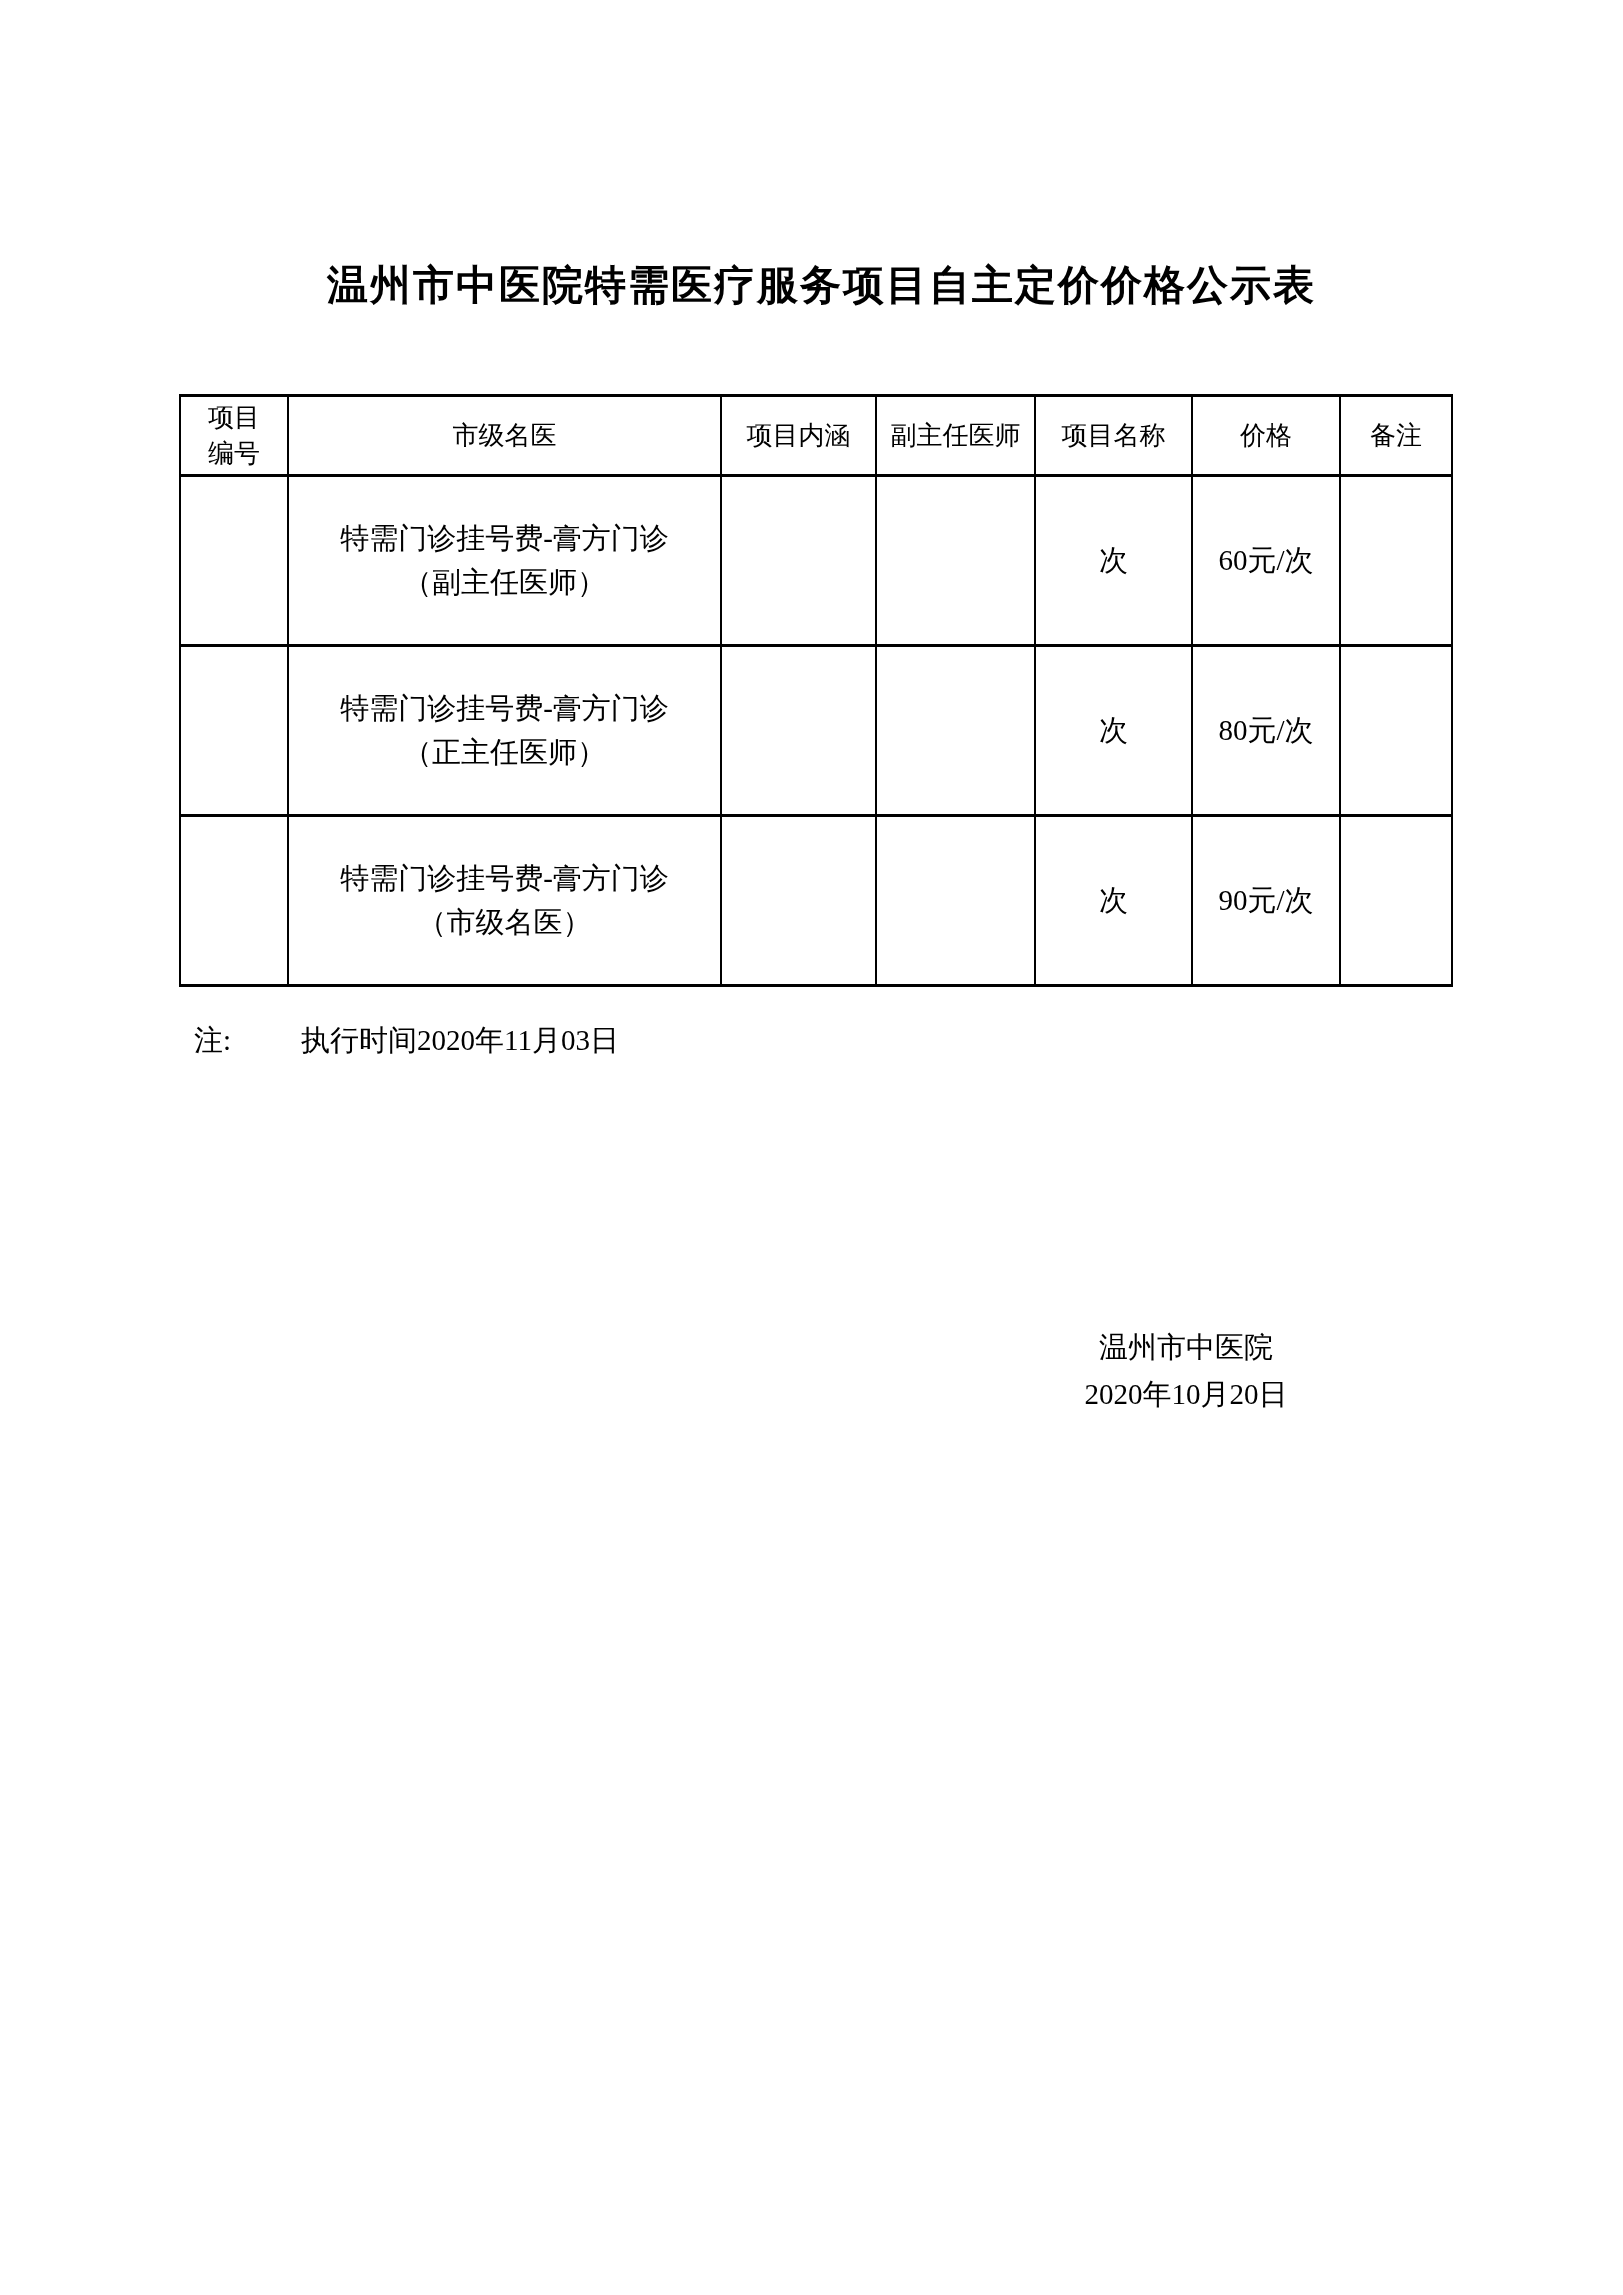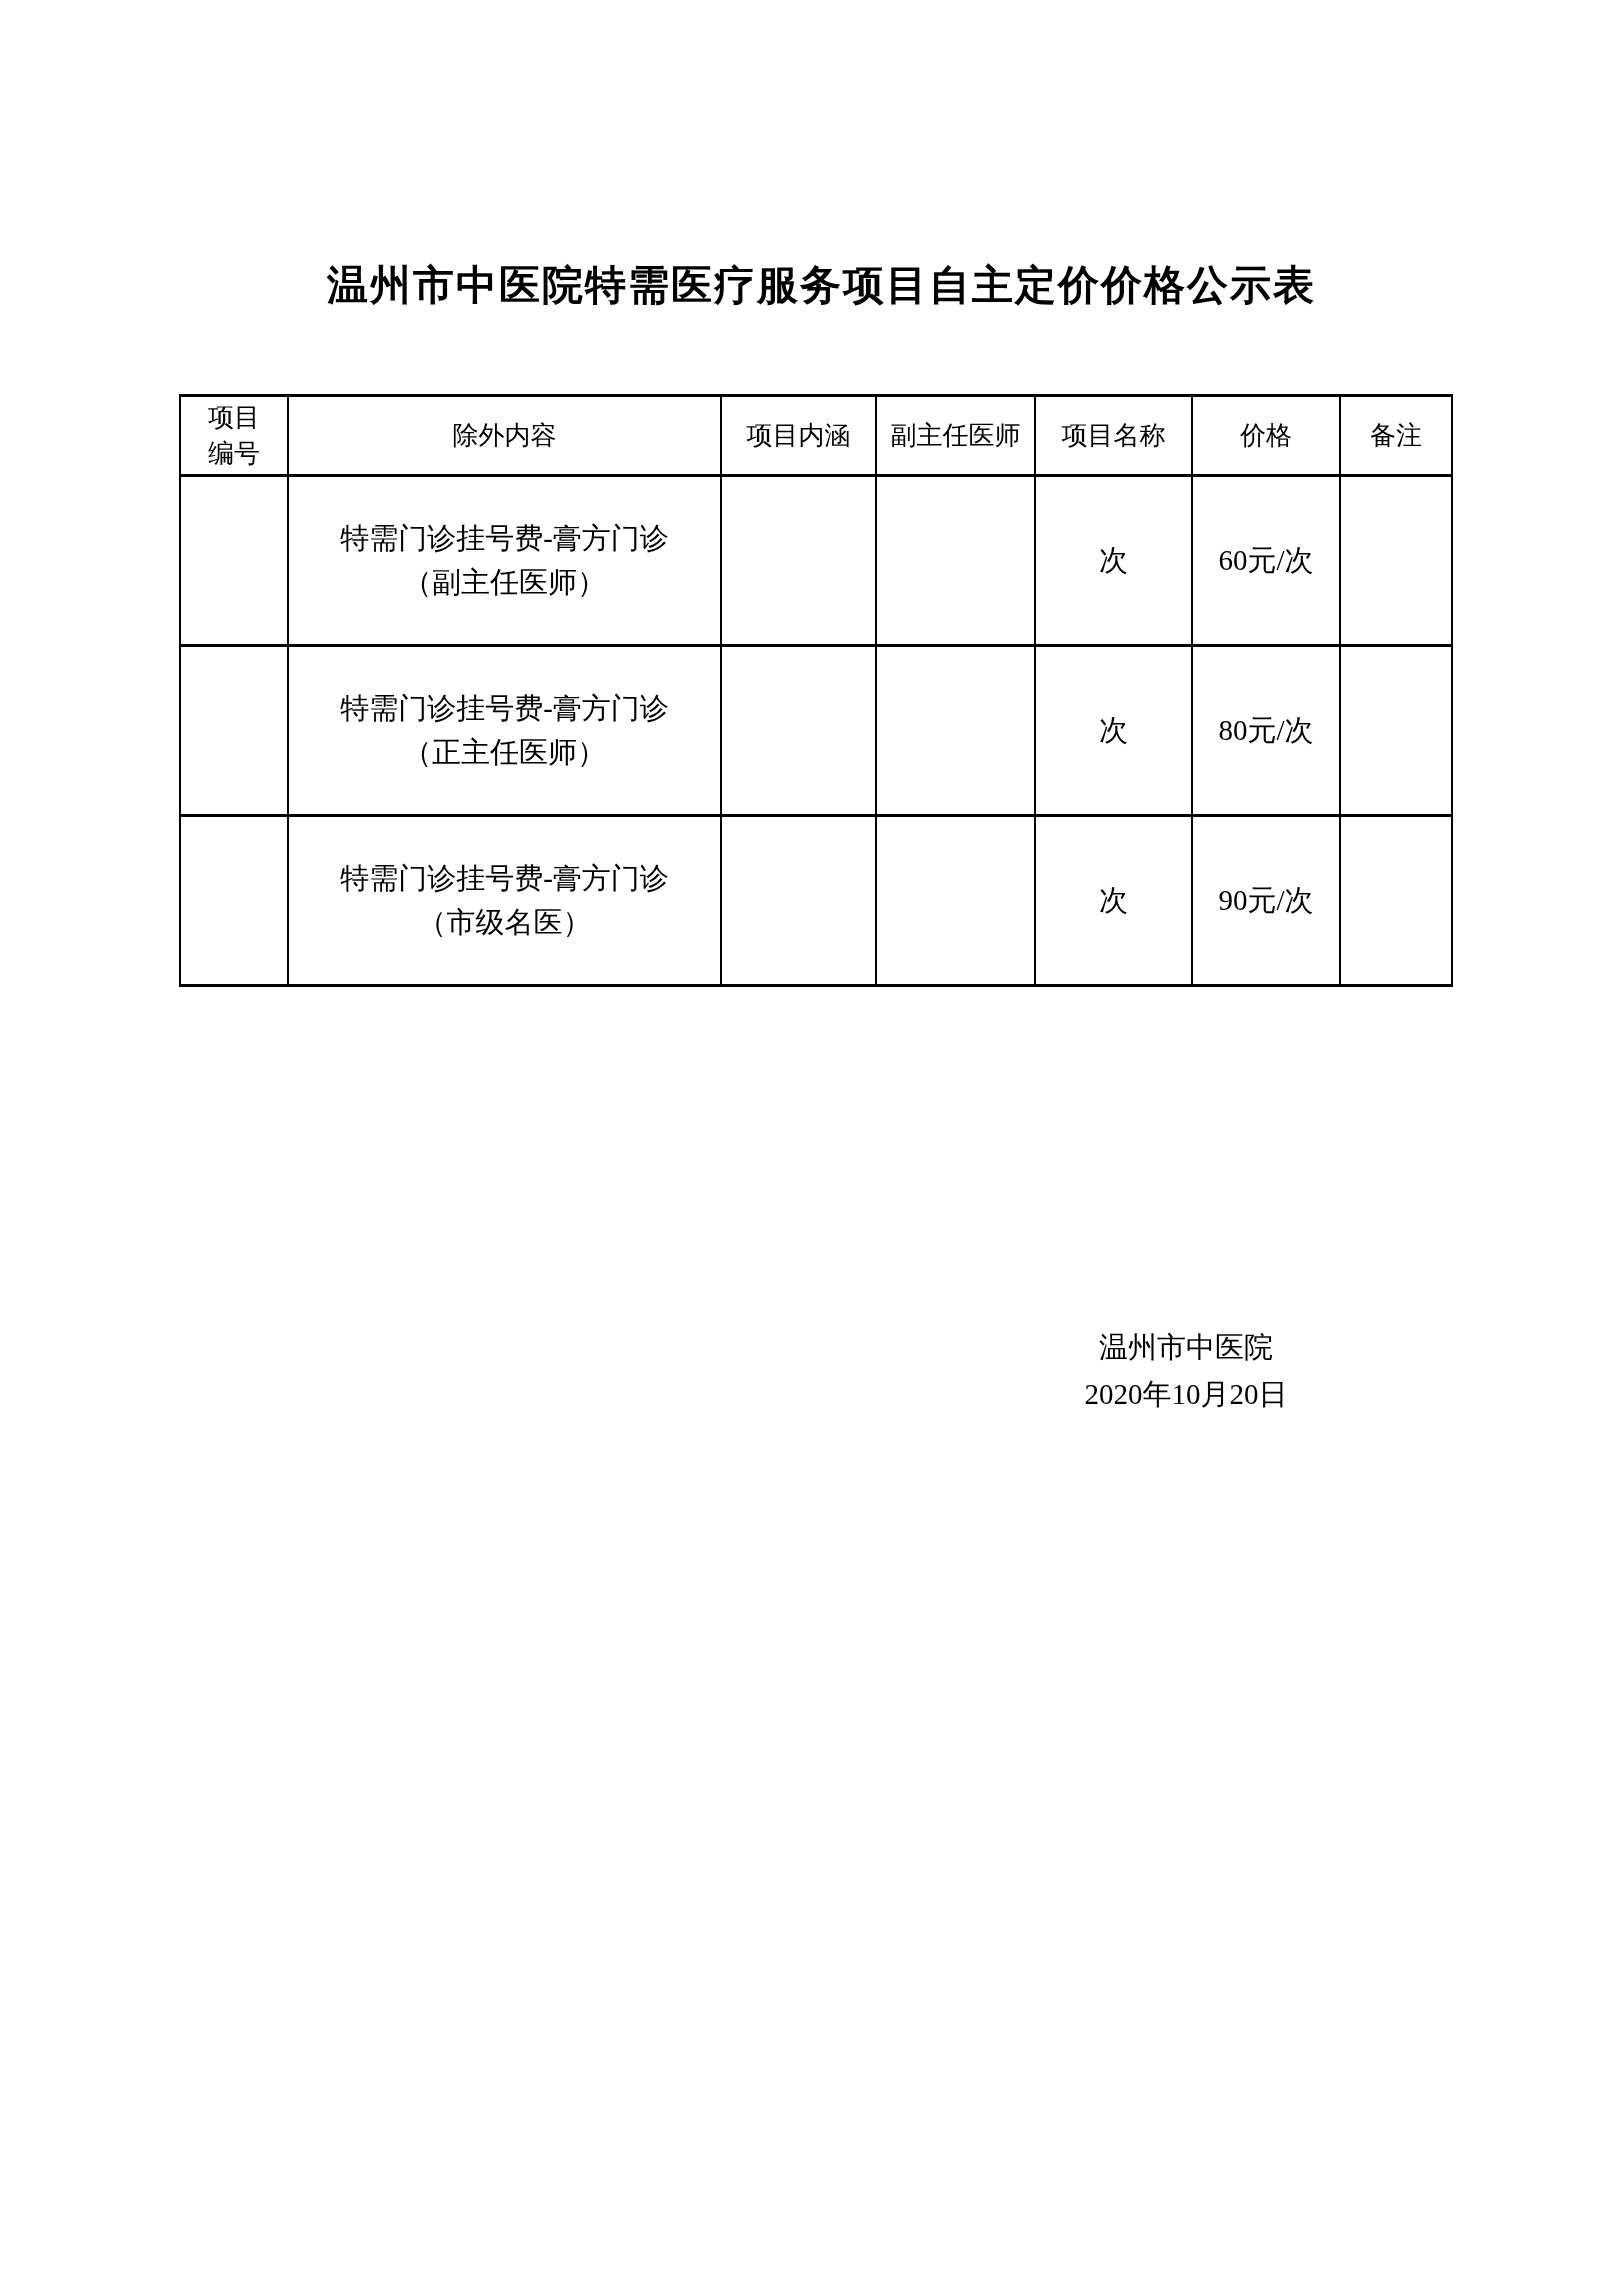--- a/index.html
+++ b/index.html
@@ -96,21 +96,21 @@
       <col style="width:155px">
       <col style="width:159px">
       <col style="width:157px">
       <col style="width:148px">
       <col style="width:112px">
     </colgroup>
     <thead>
       <tr>
         <th>项目
 编号</th>
-        <th>除外内容</th>
+        <th>市级名医</th>
         <th>项目内涵</th>
         <th>副主任医师</th>
         <th>项目名称</th>
         <th>价格</th>
         <th>备注</th>
       </tr>
     </thead>
     <tbody>
       <tr>
         <td></td>
@@ -138,20 +138,23 @@
 （市级名医）</td>
         <td></td>
         <td></td>
         <td>次</td>
         <td>90元/次</td>
         <td></td>
       </tr>
     </tbody>
   </table>
 
+  <div class="note-line">
+    <span class="note-label">注:</span><span>执行时间2020年11月03日</span>
+  </div>
 
   <div class="signature-block">
     <div>温州市中医院</div>
     <div>2020年10月20日</div>
   </div>
 
 </div>
 
 
 </body></html>

